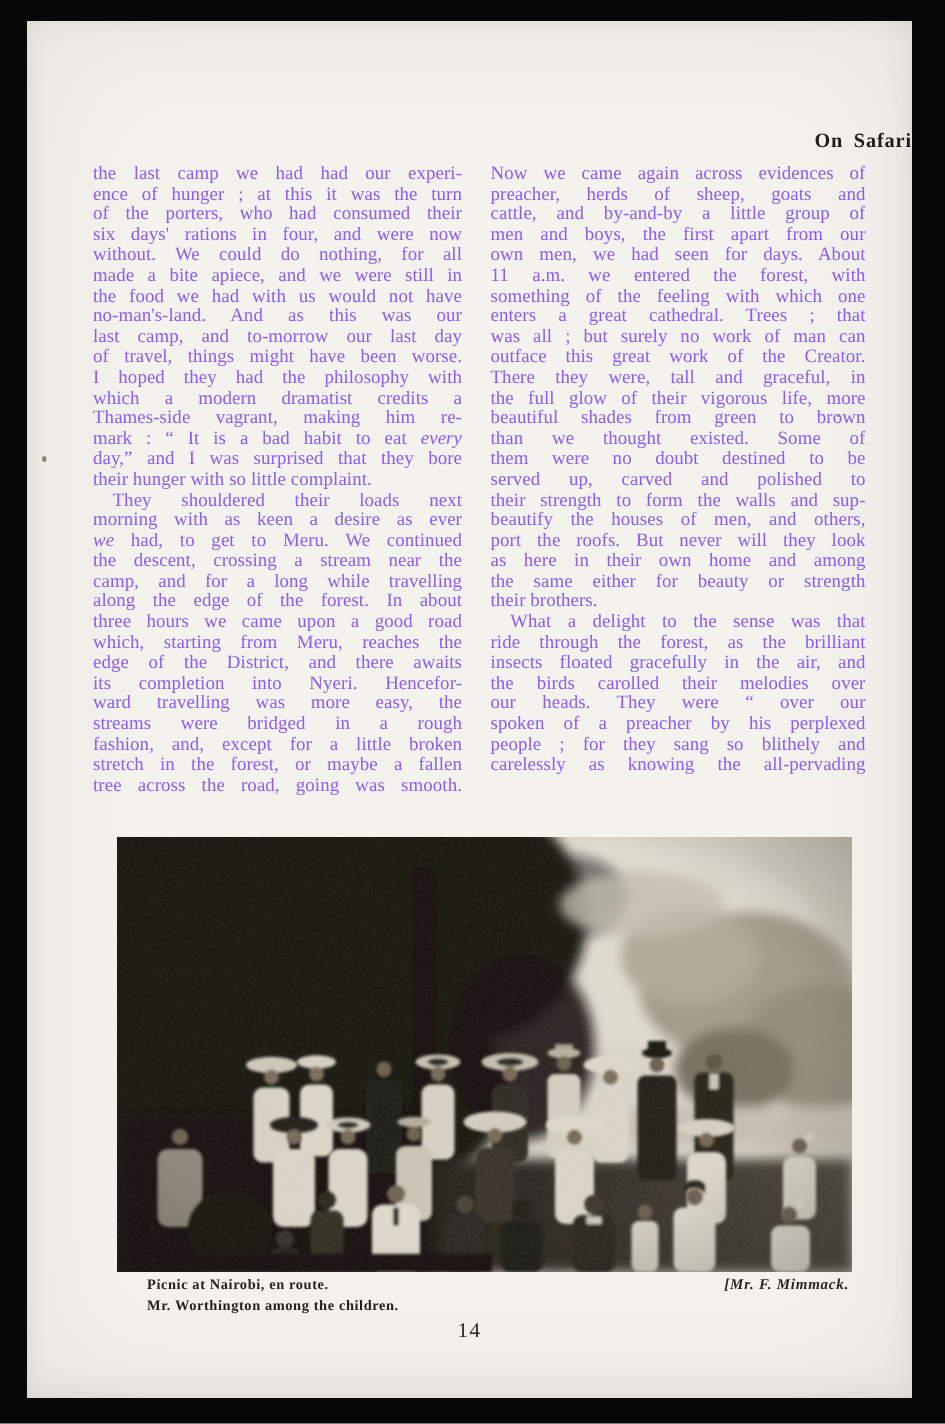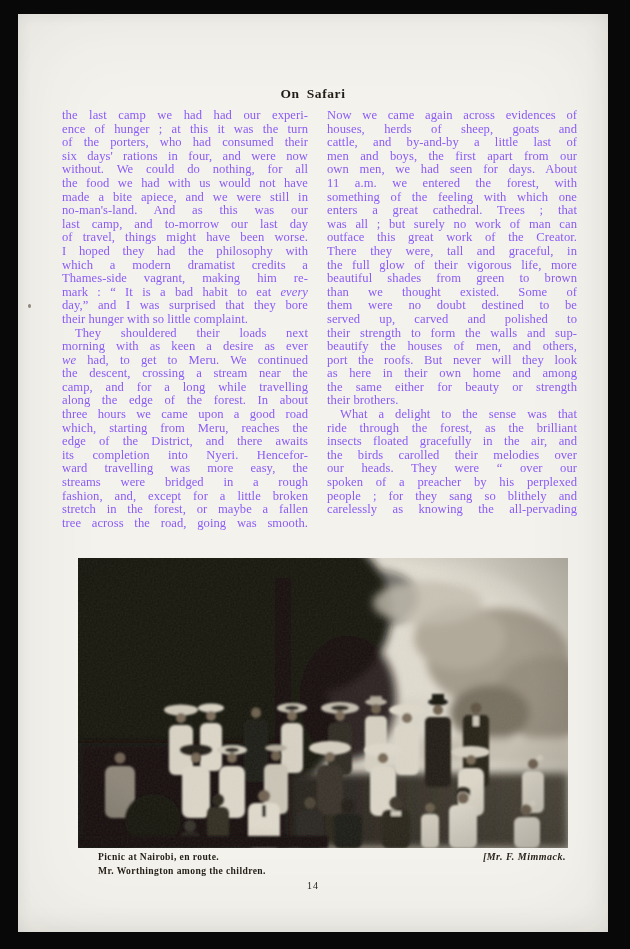--- a/index.html
+++ b/index.html
@@ -7,21 +7,21 @@
     width:630px;height:949px;position:relative;overflow:hidden;
     background:#080808;
     font-family:"Liberation Serif","DejaVu Serif",serif;
   }
   .page{
     position:absolute;left:18px;top:14px;width:590px;height:918px;
     background:#f4f2ed;
     box-shadow:inset 0 0 90px rgba(70,60,35,.08), inset -5px -8px 22px rgba(0,0,0,.05), inset 3px 3px 14px rgba(0,0,0,.04);
   }
   .title{
-    position:absolute;top:72px;left:0;width:100%;text-align:center;
+    position:absolute;top:72px;left:0;width:100%;text-align:right;
     font-size:13.5px;font-weight:bold;letter-spacing:.6px;word-spacing:3px;color:#211d16;
   }
   .col{position:absolute;top:95px;color:#8b5cf6;font-size:12.6px;letter-spacing:.05px;}
   .col-left{left:44px;width:246px;}
   .col-right{left:309px;width:250px;}
   .para{margin:0;}
   .line{height:13.6px;line-height:13.6px;overflow:visible;}
   .jl{text-align:justify;text-align-last:justify;}
   .ind{text-indent:13px;}
   .photo{
@@ -32,43 +32,43 @@
   .cap-left{
     position:absolute;left:68px;top:836px;width:280px;
     font-size:9.6px;font-weight:bold;letter-spacing:.4px;line-height:13.5px;color:#231f18;margin-left:12px;
   }
   .cap-right{
     position:absolute;left:400px;top:837px;width:148px;text-align:right;
     font-size:10px;font-style:italic;font-weight:600;letter-spacing:.5px;color:#2a251d;
   }
   .pageno{
     position:absolute;top:866px;left:0;width:100%;text-align:center;
-    font-size:10px;color:#2a251d;letter-spacing:1px;
+    font-size:14px;color:#2a251d;letter-spacing:1px;
   }
   .speck{position:absolute;background:#8d867a;border-radius:50%;}
   .speck.s1{left:10px;top:290px;width:3px;height:4px;}
   .speck.s2{left:540px;top:262px;width:2px;height:2px;}
   i{font-style:italic;}
 </style>
 </head>
 <body>
 
 <div class="page">
 
   <div class="title">On Safari</div>
 
   <div class="col col-left">
       <div class="para">
         <div class="line jl">the last camp we had had our experi-</div>
         <div class="line jl">ence of hunger ; at this it was the turn</div>
         <div class="line jl">of the porters, who had consumed their</div>
         <div class="line jl">six days' rations in four, and were now</div>
         <div class="line jl">without.  We could do nothing, for all</div>
+        <div class="line jl">made a bite apiece, and we were still in</div>
         <div class="line jl">the food we had with us would not have</div>
-        <div class="line jl">made a bite apiece, and we were still in</div>
         <div class="line jl">no-man's-land.   And as this was our</div>
         <div class="line jl">last camp, and to-morrow our last day</div>
         <div class="line jl">of travel, things might have been worse.</div>
         <div class="line jl">I hoped they had the philosophy with</div>
         <div class="line jl">which a modern dramatist credits a</div>
         <div class="line jl">Thames-side vagrant, making him re-</div>
         <div class="line jl">mark : “ It is a bad habit to eat <i>every</i></div>
         <div class="line jl">day,” and I was surprised that they bore</div>
         <div class="line">their hunger with so little complaint.</div>
       </div>
@@ -86,22 +86,22 @@
         <div class="line jl">ward travelling was more easy, the</div>
         <div class="line jl">streams were bridged in a rough</div>
         <div class="line jl">fashion, and, except for a little broken</div>
         <div class="line jl">stretch in the forest, or maybe a fallen</div>
         <div class="line jl">tree across the road, going was smooth.</div>
       </div>
     </div>
   <div class="col col-right">
       <div class="para">
         <div class="line jl">Now we came again across evidences of</div>
-        <div class="line jl">houses, herds of sheep, goats and</div>
-        <div class="line jl">cattle, and by-and-by a little last of</div>
+        <div class="line jl">preacher, herds of sheep, goats and</div>
+        <div class="line jl">cattle, and by-and-by a little group of</div>
         <div class="line jl">men and boys, the first apart from our</div>
         <div class="line jl">own men, we had seen for days.  About</div>
         <div class="line jl">11 a.m. we entered the forest, with</div>
         <div class="line jl">something of the feeling with which one</div>
         <div class="line jl">enters a great cathedral.  Trees ; that</div>
         <div class="line jl">was all ; but surely no work of man can</div>
         <div class="line jl">outface this great work of the Creator.</div>
         <div class="line jl">There they were, tall and graceful, in</div>
         <div class="line jl">the full glow of their vigorous life, more</div>
         <div class="line jl">beautiful shades from green to brown</div>

